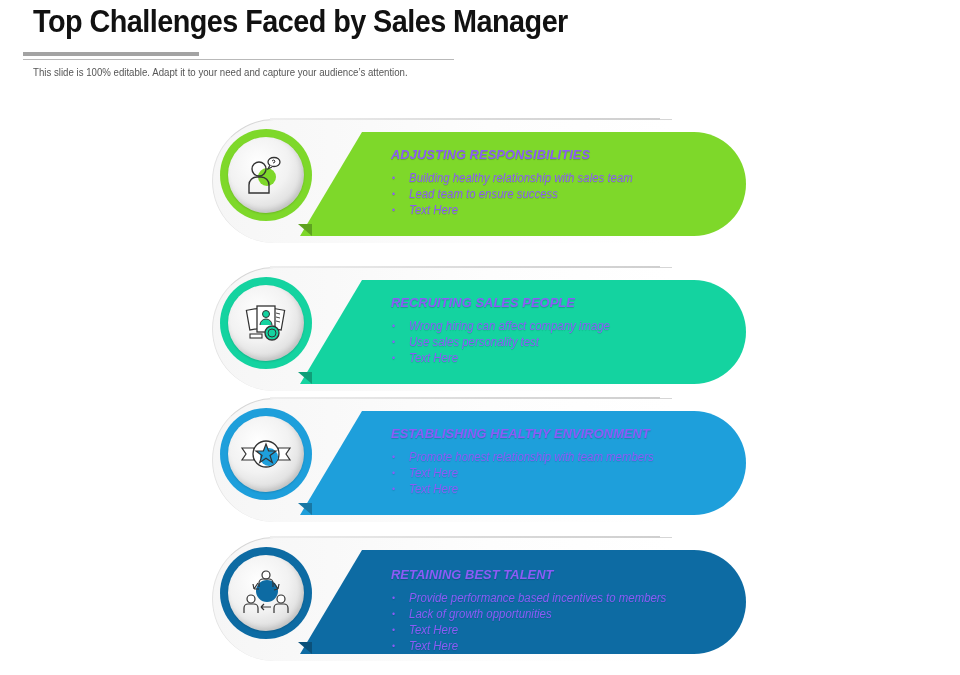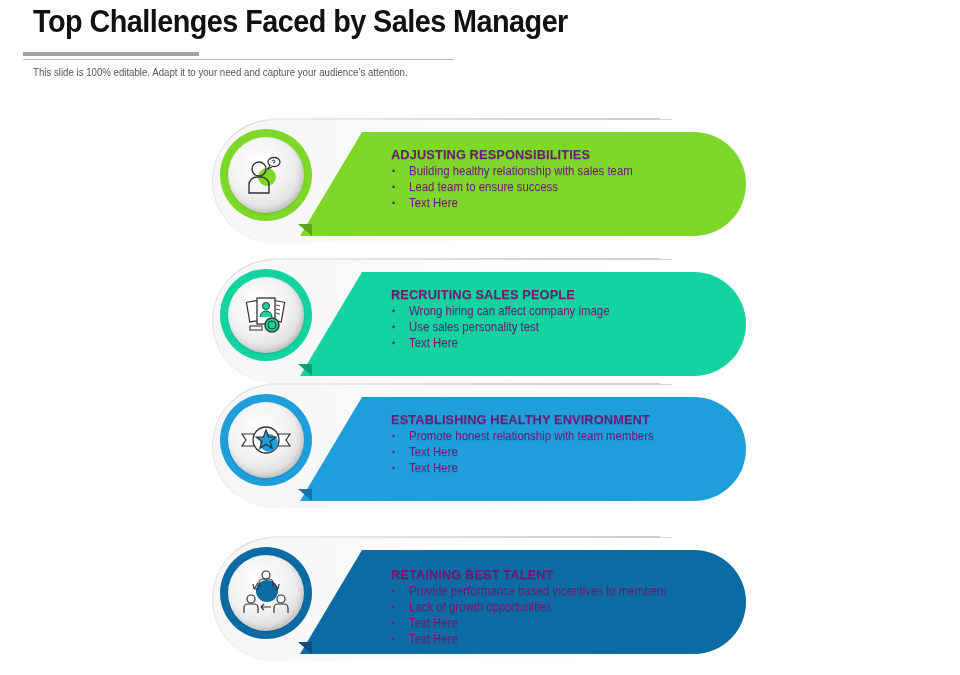--- a/index.html
+++ b/index.html
@@ -48,27 +48,27 @@
     border-radius: 50%;
   }
   .row .disc {
     position: absolute; left: 228px; top: 18px; width: 76px; height: 76px;
     border-radius: 50%;
     background: radial-gradient(circle at 40% 35%, #ffffff 0%, #f2f2f2 45%, #d8d8d8 80%, #c6c6c6 100%);
     box-shadow: inset -2px -3px 5px rgba(0,0,0,0.12), 0 1px 2px rgba(0,0,0,0.15);
   }
   .row .icon { position: absolute; left: 240px; top: 30px; width: 52px; height: 52px; }
 
-  .row .content { position: absolute; left: 391px; top: 28px; color: #701a75; }
+  .row .content { position: absolute; left: 391px; top: 28px; color: #8b5cf6; font-style: italic; }
   .row .heading {
     font-weight: bold; font-size: 13.5px; letter-spacing: 0.1px; white-space: nowrap;
     text-shadow: 0 1px 1px rgba(0,0,0,0.18);
     transform: scaleX(0.95); transform-origin: left top;
   }
-  .row ul { list-style: none; margin-top: 1px; }
+  .row ul { list-style: none; margin-top: 8px; }
   .row li {
     position: relative; padding-left: 19px; font-size: 12px; line-height: 16px; white-space: nowrap;
     text-shadow: 0 1px 1px rgba(0,0,0,0.12);
     transform: scaleX(0.95); transform-origin: left top;
   }
   .row li::before {
     content: "\2022"; position: absolute; left: 1px; top: 0; font-size: 9px;
   }
 </style>
 </head>
@@ -97,21 +97,21 @@
   <div class="content">
     <div class="heading">ADJUSTING RESPONSIBILITIES</div>
     <ul>
       <li>Building healthy relationship with sales team</li>
       <li>Lead team to ensure success</li>
       <li>Text Here</li>
     </ul>
   </div>
 </div>
 
-<div class="row" style="top:259px;">
+<div class="row" style="top:267px;">
   <div class="frame"></div>
   <div class="frame-line"></div>
   <div class="band" style="background:#14D3A0;"></div>
   <div class="fold" style="background:#14D3A0;"></div>
   <div class="ring" style="background:#14D3A0;"></div>
   <div class="disc"></div>
   <svg class="icon" viewBox="0 0 52 52">
     <rect x="8" y="12" width="14" height="20" fill="#fff" stroke="#333" stroke-width="1.2" transform="rotate(-10 15 22)"></rect>
     <rect x="30" y="12" width="13" height="20" fill="#fff" stroke="#333" stroke-width="1.2" transform="rotate(10 36 22)"></rect>
     <rect x="17" y="9" width="18" height="26" fill="#fff" stroke="#333" stroke-width="1.3"></rect>
@@ -127,21 +127,21 @@
   <div class="content">
     <div class="heading">RECRUITING SALES PEOPLE</div>
     <ul>
       <li>Wrong hiring can affect company image</li>
       <li>Use sales personality test</li>
       <li>Text Here</li>
     </ul>
   </div>
 </div>
 
-<div class="row" style="top:384px;">
+<div class="row" style="top:398px;">
   <div class="frame"></div>
   <div class="frame-line"></div>
   <div class="band" style="background:#1E9FDB;"></div>
   <div class="fold" style="background:#1E9FDB;"></div>
   <div class="ring" style="background:#1E9FDB;"></div>
   <div class="disc"></div>
   <svg class="icon" viewBox="0 0 52 52">
     <path d="M2 20 h12 v12 h-12 l4 -6 z" fill="#fff" stroke="#333" stroke-width="1.2"></path>
     <path d="M50 20 h-12 v12 h12 l-4 -6 z" fill="#fff" stroke="#333" stroke-width="1.2"></path>
     <circle cx="26" cy="26" r="13" fill="#fff" stroke="#333" stroke-width="1.3"></circle>

